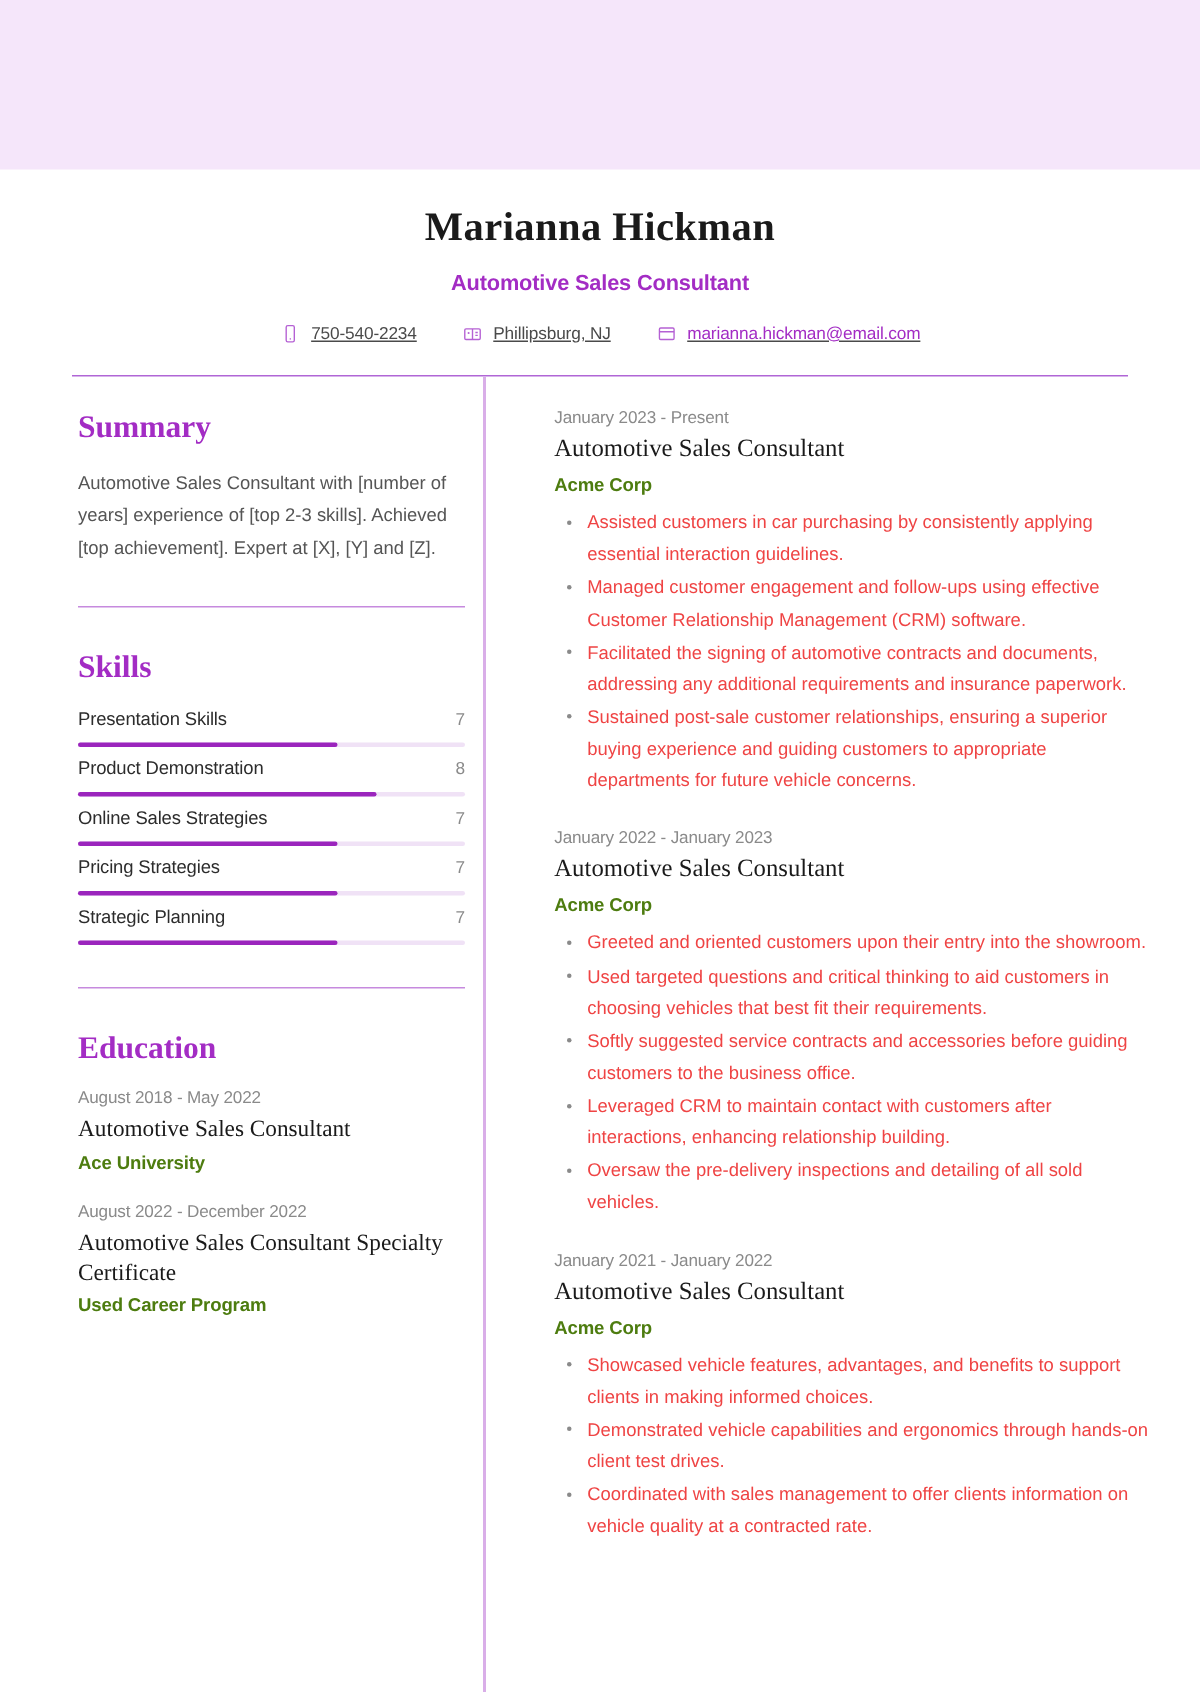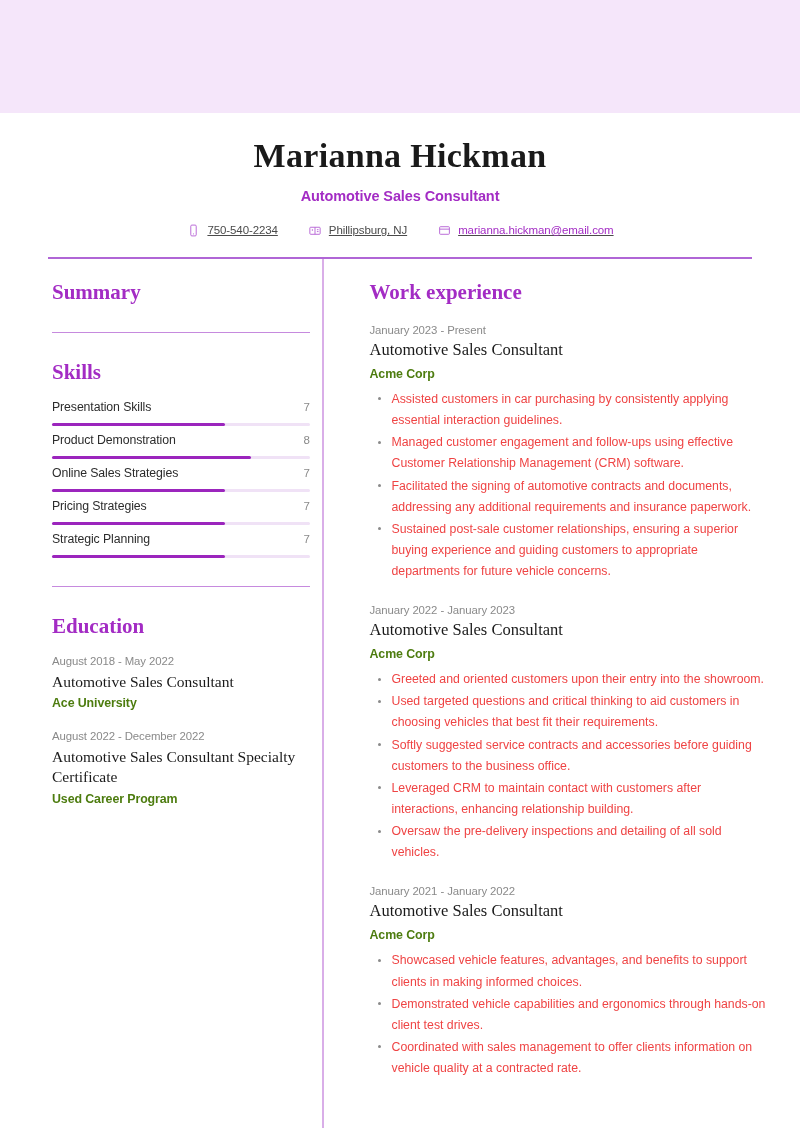--- a/index.html
+++ b/index.html
@@ -20,21 +20,21 @@
     background: #f5e6fa;
   }
 
   
   .header {
     padding: 24px 48px 0 48px;
     text-align: center;
   }
   .full-name {
     font-family: "Liberation Serif", serif;
-    font-size: 34px;
+    font-size: 27px;
     font-weight: bold;
     color: #1a1a1a;
     letter-spacing: 0.3px;
     margin: 0 0 14px 0;
     line-height: 1.1;
   }
   .job-title {
     font-size: 14.5px;
     font-weight: bold;
     color: #a32cc4;
@@ -252,20 +252,21 @@
   </div>
 </div>
 
 <div class="header-rule"></div>
 
 <div class="columns">
 
   <div class="col-left">
 
     <h2 class="section-title">Summary</h2>
+    <p class="summary-text">Automotive Sales Consultant with [number of years] experience of [top 2-3 skills]. Achieved [top achievement]. Expert at [X], [Y] and [Z].</p>
     <div class="sub-rule"></div>
 
     <h2 class="section-title">Skills</h2>
     <div id="skills-list">
         <div class="skill">
           <div class="skill-top">
             <span class="skill-name">Presentation Skills</span>
             <span class="skill-value">7</span>
           </div>
           <div class="skill-track">
@@ -323,21 +324,20 @@
           <div class="entry-title">Automotive Sales Consultant Specialty Certificate</div>
           <div class="entry-org">Used Career Program</div>
         </div>
       </div>
 
   </div>
 
   <div class="col-divider"></div>
 
   <div class="col-right">
-    <h2 class="section-title right">Work experience</h2>
     <div id="jobs-list">
         <div class="job">
           <div class="entry-date">January 2023 - Present</div>
           <div class="entry-title">Automotive Sales Consultant</div>
           <span class="entry-org">Acme Corp</span>
           <ul class="bullets">
             <li>Assisted customers in car purchasing by consistently applying essential interaction guidelines.</li>
             <li>Managed customer engagement and follow-ups using effective Customer Relationship Management (CRM) software.</li>
             <li>Facilitated the signing of automotive contracts and documents, addressing any additional requirements and insurance paperwork.</li>
             <li>Sustained post-sale customer relationships, ensuring a superior buying experience and guiding customers to appropriate departments for future vehicle concerns.</li>

